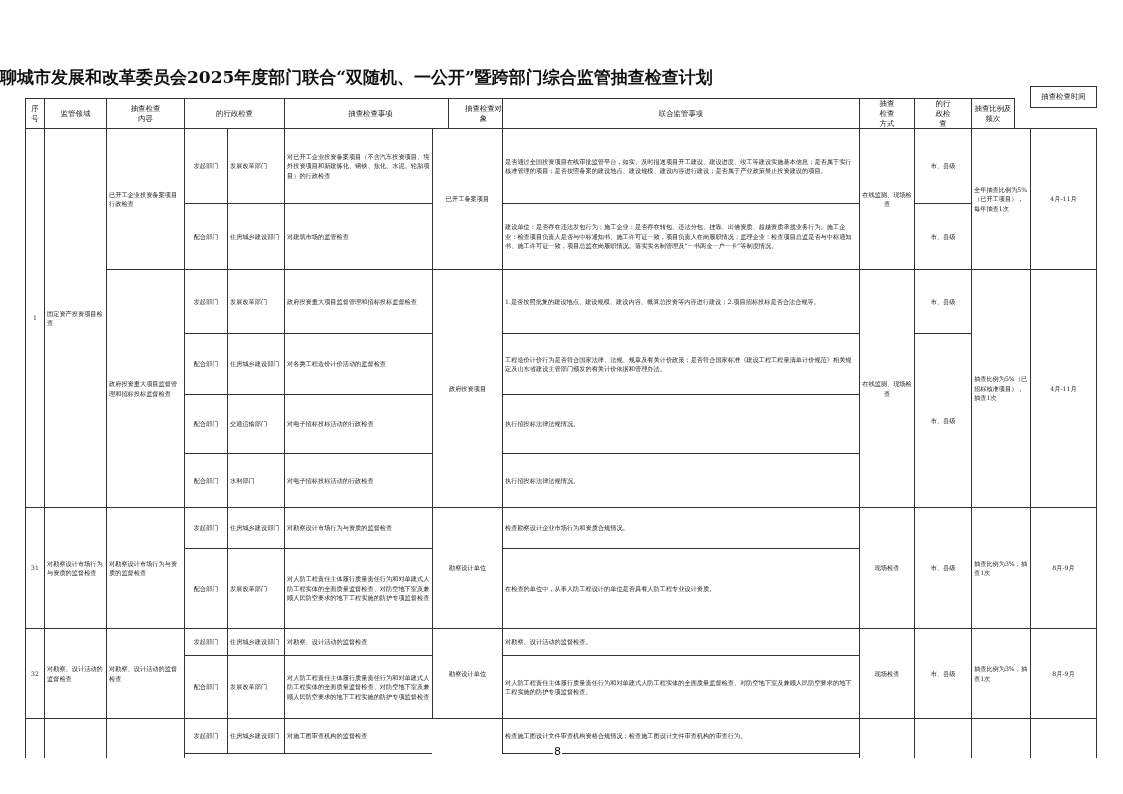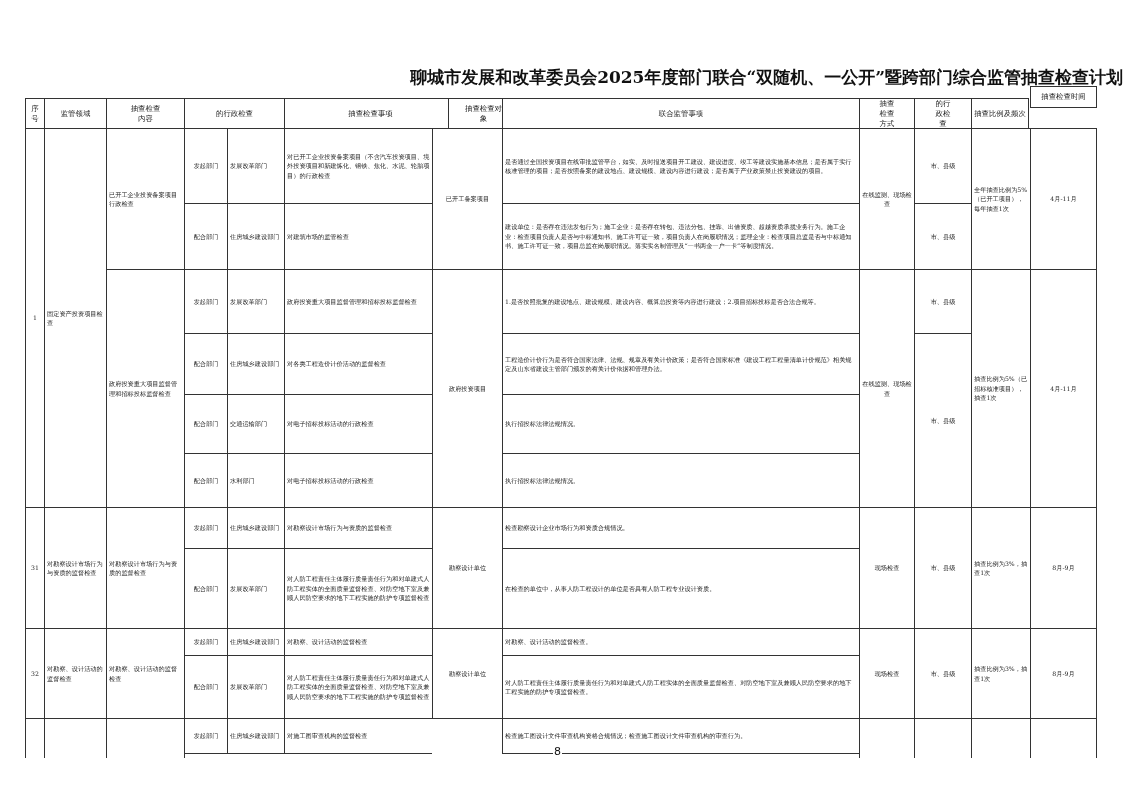--- a/index.html
+++ b/index.html
@@ -1,18 +1,18 @@
 <!DOCTYPE html>
 <html><head>
 <meta charset="utf-8">
 <style>
   html, body { margin:0; padding:0; background:#ffffff; }
   body { width:1123px; height:794px; position:relative; overflow:hidden;
          font-family:"DejaVu Serif", serif; color:#222; }
-  .title { position:absolute; left:0; width:1123px; top:66px; text-align:right;
+  .title { position:absolute; left:0; width:1123px; top:66px; text-align:left;
            font-family:"DejaVu Serif", serif; font-weight:bold; font-size:17px; color:#111; letter-spacing:0px; }
   .cell { position:absolute; box-sizing:border-box; border:1px solid #333; background:#fff;
           display:flex; align-items:center; font-size:6.2px; line-height:9.5px; padding:0 2px; overflow:hidden; }
   .cell.c { justify-content:center; text-align:center; }
   .cell.l { justify-content:flex-start; text-align:left; }
   .cell.hd { font-family:"DejaVu Sans", sans-serif; font-size:7.4px; line-height:10px; color:#222; }
   .cell .t { display:block; width:100%; }
   .cell.noborder-b { border-bottom:none; }
   .pagenum { position:absolute; left:553px; top:745px; font-family:"DejaVu Sans", sans-serif; font-size:11px; color:#111; background:#fff; padding:0 1px; }
 </style>
@@ -43,21 +43,21 @@
     </div>
   <div class="cell c hd" style="left:502px;top:98px;width:358px;height:31px;">
       <span class="t">联合监管事项</span>
     </div>
   <div class="cell c hd" style="left:859px;top:98px;width:56px;height:31px;padding:0 16px;">
       <span class="t">抽查检查方式</span>
     </div>
   <div class="cell c hd" style="left:914px;top:98px;width:58px;height:31px;padding:0 18px;">
       <span class="t">的行政检查</span>
     </div>
-  <div class="cell c hd" style="left:971px;top:98px;width:58px;height:31px;padding:0 2px;">
+  <div class="cell c hd" style="left:971px;top:98px;width:44px;height:31px;padding:0 2px;">
       <span class="t">抽查比例及频次</span>
     </div>
   <div class="cell c hd" style="left:1030px;top:86px;width:67px;height:22px;">
       <span class="t">抽查检查时间</span>
     </div>
 
   <div class="cell c" style="left:25px;top:128px;width:20px;height:380px;">
       <span class="t">1</span>
     </div>
   <div class="cell l" style="left:44px;top:128px;width:63px;height:380px;">

